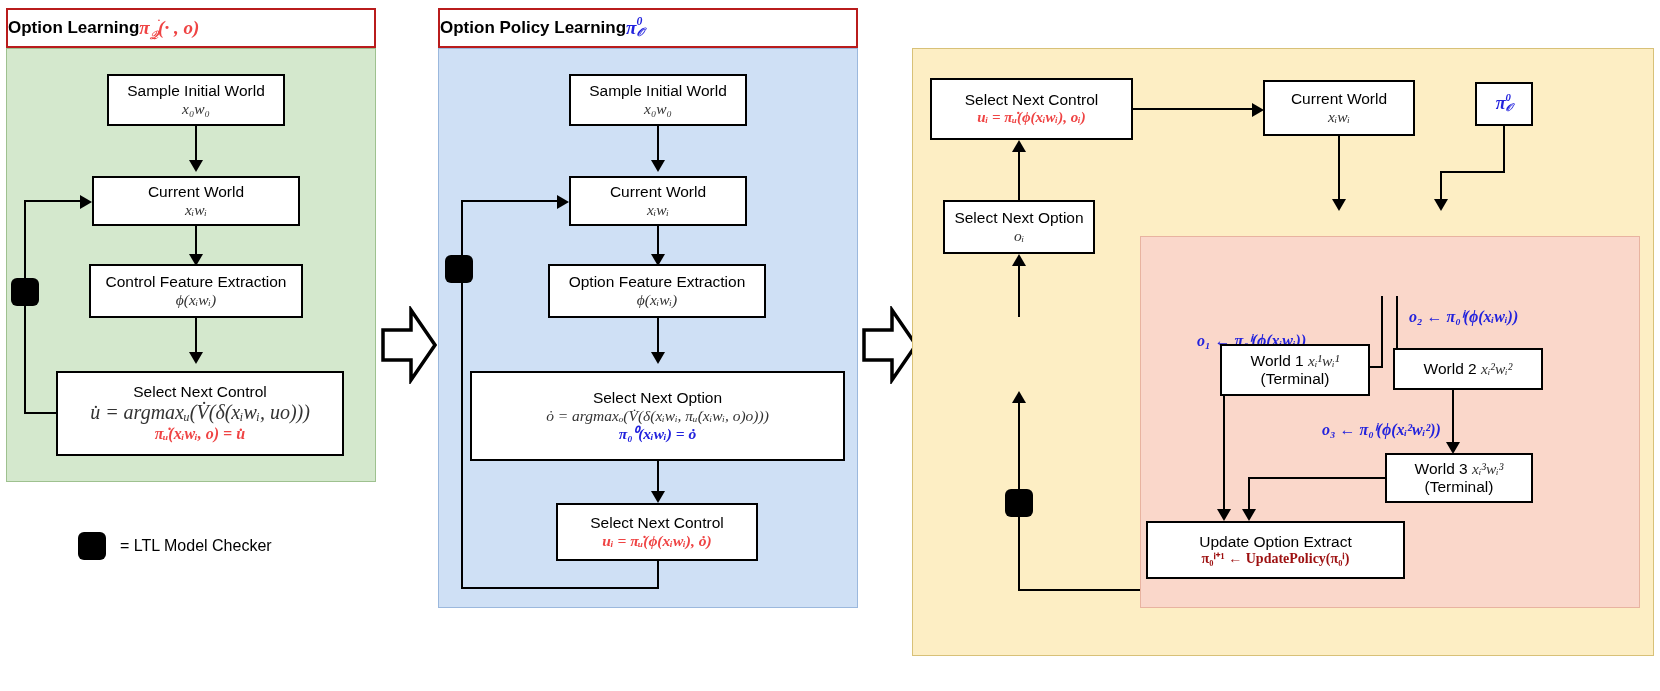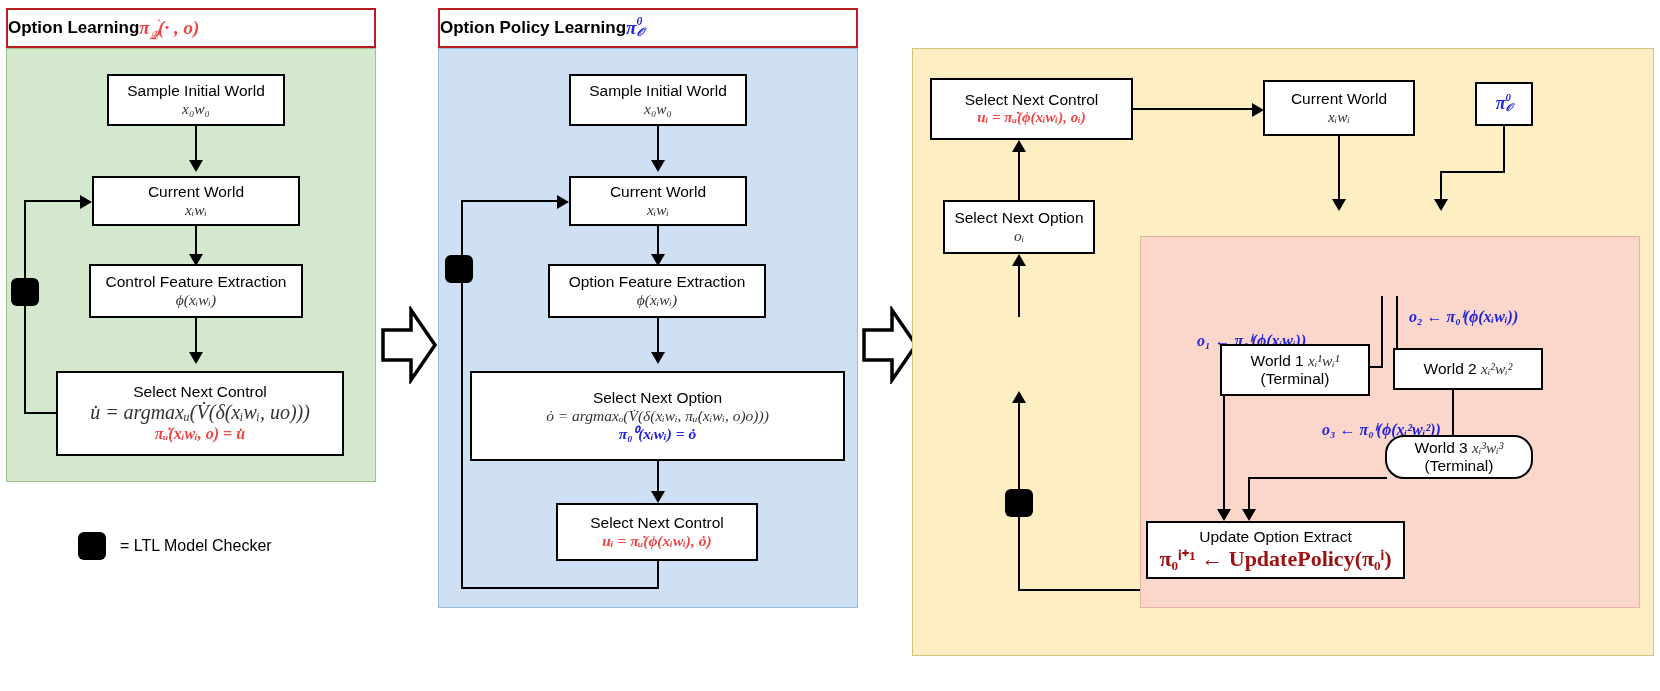--- a/index.html
+++ b/index.html
@@ -221,32 +221,32 @@
 
   <div class="box" style="left:1393px;top:348px;width:150px;height:42px;">
     <span class="ttl">
       <span>World 2 </span><span class="math grey">xᵢ²wᵢ²</span>
     </span>
   </div>
 
   <div class="ln vl" style="left:1452px;top:390px;height:56px;"></div>
   <div class="arw arw-d" style="left:1446px;top:442px;"></div>
 
-  <div class="box" style="left:1385px;top:435px;width:148px;height:44px;border-radius:19px;">
+  <div class="box" style="left:1385px;top:453px;width:148px;height:50px;">
     <span class="ttl">
       <span>World 3 </span><span class="math grey">xᵢ³wᵢ³</span>
     </span>
     <span class="ttl">(Terminal)</span>
   </div>
 
   <div class="ln vl" style="left:1223px;top:396px;height:117px;"></div>
   <div class="arw arw-d" style="left:1217px;top:509px;"></div>
 
   <div class="ln hl" style="left:1248px;top:477px;width:139px;"></div>
   <div class="ln vl" style="left:1248px;top:477px;height:36px;"></div>
   <div class="arw arw-d" style="left:1242px;top:509px;"></div>
 
   <div class="box" style="left:1146px;top:521px;width:259px;height:58px;">
     <span class="ttl">Update Option Extract</span>
-    <span class="mathn red" style="font-size:22px;">π₀ⁱ⁺¹ ← UpdatePolicy(π₀ⁱ)</span>
+    <span class="mathn red" style="font-size:14px;">π₀ⁱ⁺¹ ← UpdatePolicy(π₀ⁱ)</span>
   </div>
 
 </div>
 
 </body></html>

